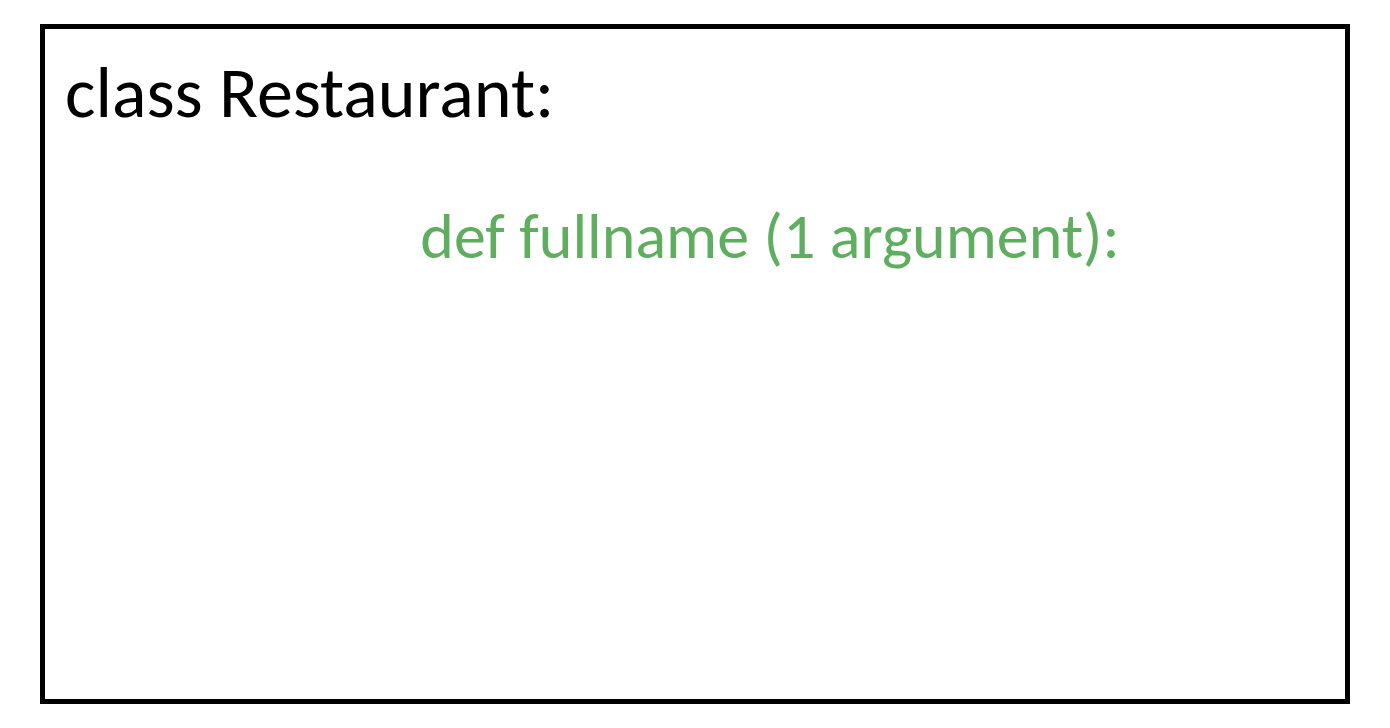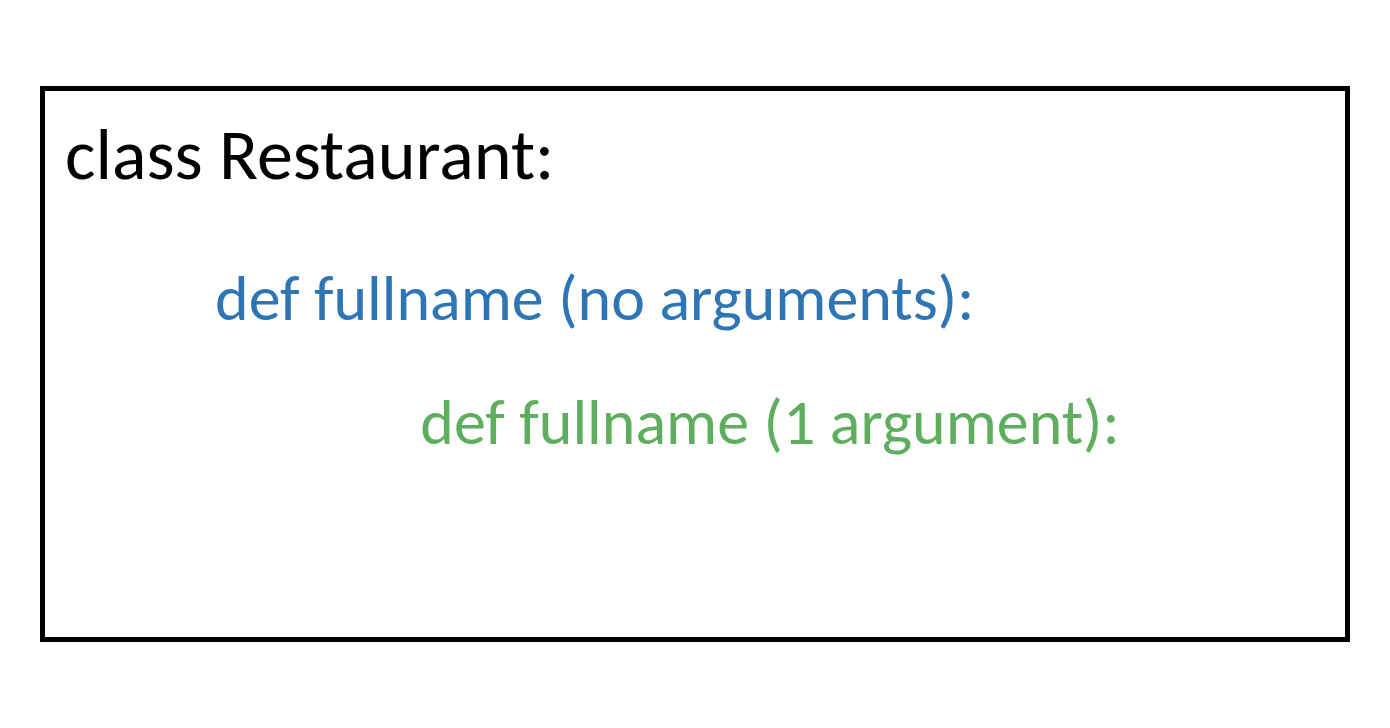--- a/index.html
+++ b/index.html
@@ -13,21 +13,21 @@
       background: #ffffff;
       font-family: Calibri, "Segoe UI", Arial, sans-serif;
       display: flex;
       align-items: center;
       justify-content: center;
     }
     .code-box {
       border: 5px solid #000000;
       background: #ffffff;
       width: 1310px;
-      height: 556px;
+      height: 680px;
       padding: 20px 20px 20px 20px;
     }
     .class-header {
       font-size: 72px;
       color: #000000;
       line-height: 1.2;
       margin-bottom: 60px;
     }
     .method-def {
       font-size: 64px;
@@ -44,15 +44,14 @@
     }
     .method-3 {
       color: #6f3fa0;
     }
   </style>
 </head>
 <body>
 
 <div class="code-box">
   <div class="class-header">class Restaurant:</div>
-  <div class="method-def method-1">def fullname (no arguments):</div>
   <div class="method-def method-2">def fullname (1 argument):</div>
 </div>
 
 </body></html>

